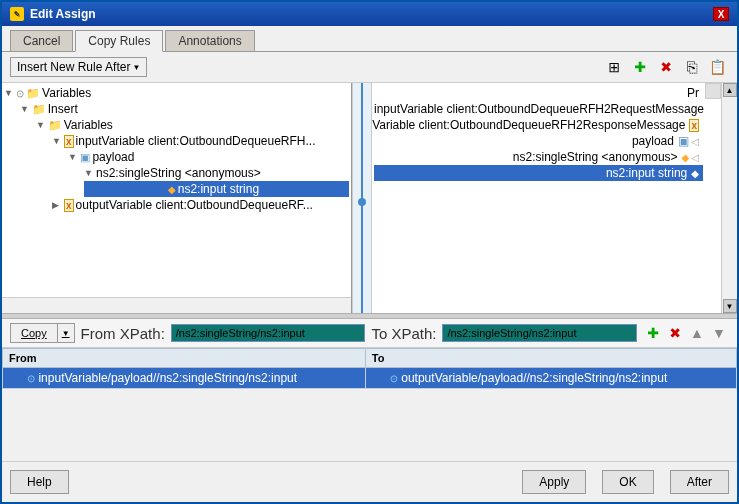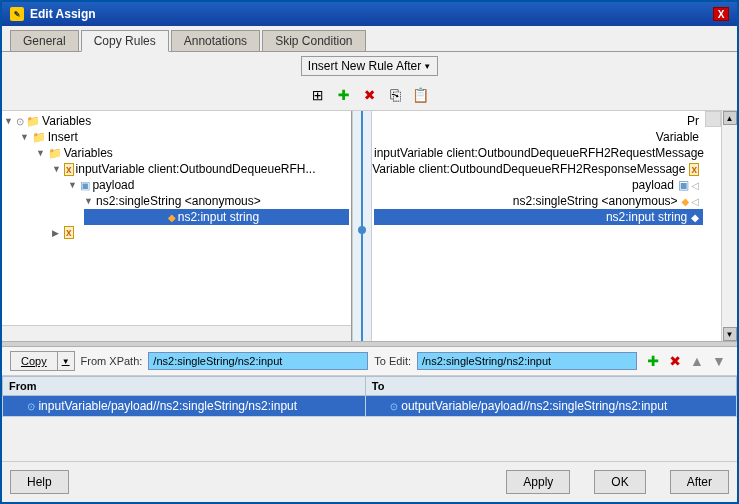--- a/index.html
+++ b/index.html
@@ -5,21 +5,21 @@
     * { box-sizing: border-box; margin: 0; padding: 0; font-family: Arial, sans-serif; font-size: 12px; }
     body { background: #d4d0c8; }
     .window { width: 739px; height: 504px; background: #f0f0f0; border: 2px solid #0054a6; position: relative; display: flex; flex-direction: column; }
     .title-bar { background: linear-gradient(to bottom, #2060c0, #1040a0); color: white; padding: 4px 8px; display: flex; align-items: center; justify-content: space-between; height: 24px; }
     .title-bar-left { display: flex; align-items: center; gap: 6px; font-size: 12px; font-weight: bold; }
     .title-icon { width: 14px; height: 14px; background: #ffcc00; border-radius: 2px; display: flex; align-items: center; justify-content: center; font-size: 8px; color: #333; }
     .title-close { background: #cc0000; color: white; border: 1px solid #880000; width: 16px; height: 14px; display: flex; align-items: center; justify-content: center; cursor: pointer; font-size: 10px; font-weight: bold; }
     .tabs { background: #f0f0f0; padding: 4px 8px 0; display: flex; gap: 2px; border-bottom: 1px solid #999; }
     .tab { padding: 3px 12px; background: #d4d0c8; border: 1px solid #999; border-bottom: none; cursor: pointer; color: #333; }
     .tab.active { background: #f0f0f0; border-bottom: 1px solid #f0f0f0; margin-bottom: -1px; z-index: 1; }
-    .toolbar { padding: 4px 8px; display: flex; align-items: center; gap: 4px; border-bottom: 1px solid #ccc; flex-direction: column; }
+    .toolbar { padding: 4px 8px; display: flex; align-items: center; gap: 4px; border-bottom: 1px solid #ccc; }
     .toolbar-btn { display: flex; align-items: center; gap: 2px; padding: 2px 6px; background: #f0f0f0; border: 1px solid #999; cursor: pointer; font-size: 11px; }
     .toolbar-btn .arrow { font-size: 8px; }
     .toolbar-spacer { flex: 1; }
     .toolbar-icons { display: flex; gap: 4px; }
     .toolbar-icon-btn { width: 22px; height: 22px; display: flex; align-items: center; justify-content: center; border: 1px solid transparent; cursor: pointer; font-size: 14px; }
     .left-panel { width: 350px; border-right: 1px solid #999; overflow: hidden; display: flex; flex-direction: column; background: white; }
     .right-panel { flex: 1; overflow: hidden; display: flex; flex-direction: row; background: white; }
     .tree-area { flex: 1; overflow: auto; padding: 2px; font-size: 11px; }
     .tree-item { display: flex; align-items: center; gap: 2px; padding: 1px 0; white-space: nowrap; cursor: pointer; }
     .tree-item.highlighted { background: #316ac5; color: white; }
@@ -29,35 +29,35 @@
     .indent4 { margin-left: 64px; }
     .indent5 { margin-left: 80px; }
     .folder-icon { color: #ffcc00; font-size: 11px; }
     .expand-icon { color: #666; font-size: 9px; width: 10px; }
     .var-icon { color: #cc6600; font-size: 10px; background: #ffeecc; border: 1px solid #cc9900; padding: 0 1px; font-weight: bold; }
     .divider-h { height: 6px; background: #d0d0d0; border-top: 1px solid #b0b0b0; border-bottom: 1px solid #b0b0b0; cursor: ns-resize; }
     .copy-bar { padding: 4px 8px; display: flex; align-items: center; gap: 6px; border-bottom: 1px solid #ccc; background: #f5f5f5; }
     .copy-btn-group { display: flex; align-items: center; border: 1px solid #999; background: #f0f0f0; text-decoration: underline; }
     .copy-btn-main { padding: 3px 10px; font-size: 11px; cursor: pointer; border-right: 1px solid #999; }
     .copy-btn-arrow { padding: 3px 4px; font-size: 8px; cursor: pointer; }
-    .xpath-label { font-size: 11px; color: #333; }
-    .xpath-input { flex: 1; border: 1px solid #7090c0; padding: 2px 4px; font-size: 11px; background: #7dd3fc; }
+    .xpath-label { font-size: 15px; color: #333; }
+    .xpath-input { flex: 1; border: 1px solid #7090c0; padding: 2px 4px; font-size: 11px; background: #0f766e; }
     .action-icons { display: flex; gap: 2px; }
     .action-icon { width: 20px; height: 20px; display: flex; align-items: center; justify-content: center; cursor: pointer; font-size: 14px; border: 1px solid transparent; }
     .action-icon.green { color: #00aa00; }
     .action-icon.red { color: #cc0000; }
     .action-icon.gray { color: #888; }
     .table-area { flex: 1; overflow: auto; }
     table { width: 100%; border-collapse: collapse; }
     th { background: #e0e8f0; border: 1px solid #b0c0d0; padding: 3px 6px; text-align: left; font-size: 11px; font-weight: bold; }
     td { border: 1px solid #c0d0e0; padding: 3px 24px; font-size: 11px; white-space: nowrap; }
     .row-selected td { background: #316ac5; color: white; }
     .bottom-bar { padding: 8px; display: flex; align-items: center; justify-content: space-between; border-top: 1px solid #ccc; background: #f0f0f0; }
     .bottom-left { display: flex; gap: 8px; }
-    .bottom-right { display: flex; gap: 24px; }
+    .bottom-right { display: flex; gap: 16px; }
     .btn { padding: 4px 16px; border: 1px solid #999; background: #e4e4e4; cursor: pointer; font-size: 12px; }
     .hscroll { height: 16px; background: #f0f0f0; border-top: 1px solid #ccc; }
     .right-tree { flex: 1; overflow: auto; padding: 2px; font-size: 11px; }
     .right-item { display: flex; align-items: center; padding: 1px 0; white-space: nowrap; justify-content: flex-end; padding-right: 4px; }
     .right-item.highlighted { background: #316ac5; color: white; }
     .panels-row { display: flex; height: 230px; overflow: hidden; }
   </style>
 </head>
 <body>
 
@@ -65,24 +65,23 @@
 
   <div class="title-bar">
     <div class="title-bar-left">
       <div class="title-icon">✎</div>
       <span>Edit Assign</span>
     </div>
     <div class="title-close">X</div>
   </div>
 
   <div class="tabs">
-    <div class="tab">General</div>
+    <div class="tab">Cancel</div>
     <div class="tab active">Copy Rules</div>
     <div class="tab">Annotations</div>
-    <div class="tab">Skip Condition</div>
   </div>
 
   <div class="toolbar">
     <button class="toolbar-btn">
       <span>Insert New Rule After</span>
       <span class="arrow">▼</span>
     </button>
     <div class="toolbar-spacer"></div>
     <div class="toolbar-icons">
       <div class="toolbar-icon-btn" title="Grid">⊞</div>
@@ -135,39 +134,37 @@
         </div>
 
         <div class="tree-item highlighted indent5" style="padding-left:84px;">
           <span style="color:#ffaa33;font-size:10px;">◆</span>
           <span>ns2:input string</span>
         </div>
 
         <div class="tree-item indent3">
           <span class="expand-icon">▶</span>
           <span class="var-icon">x</span>
+          <span>outputVariable client:OutboundDequeueRF...</span>
         </div>
       </div>
 
       <div class="hscroll"></div>
     </div>
 
     <div style="width:20px;background:#e8f0f8;border-left:1px solid #ccc;border-right:1px solid #ccc;position:relative;display:flex;flex-direction:column;align-items:center;">
       <div style="flex:1;border-left:2px solid #4488cc;margin:0 auto;"></div>
       <div style="width:8px;height:8px;background:#4488cc;border-radius:50%;position:absolute;top:50%;"></div>
     </div>
 
     <div class="right-panel">
       <div class="right-tree">
 
         <div class="right-item">
           <span>Pr</span>
-        </div>
-        <div class="right-item">
-          <span>Variable</span>
         </div>
 
         <div class="right-item" style="justify-content:flex-start;">
           <span>inputVariable client:OutboundDequeueRFH2RequestMessage</span>
           <span class="var-icon" style="margin-left:4px;">x</span>
         </div>
 
         <div class="right-item" style="justify-content:flex-end;">
           <span>outputVariable client:OutboundDequeueRFH2ResponseMessage</span>
           <span class="var-icon" style="margin-left:4px;">x</span>
@@ -206,21 +203,21 @@
 
   <div class="divider-h"></div>
 
   <div class="copy-bar">
     <div class="copy-btn-group">
       <div class="copy-btn-main">Copy</div>
       <div class="copy-btn-arrow">▼</div>
     </div>
     <span class="xpath-label">From XPath:</span>
     <input class="xpath-input" type="text" value="/ns2:singleString/ns2:input" style="">
-    <span class="xpath-label">To Edit:</span>
+    <span class="xpath-label">To XPath:</span>
     <input class="xpath-input" type="text" value="/ns2:singleString/ns2:input" style="">
     <div class="action-icons">
       <div class="action-icon green" title="Add">✚</div>
       <div class="action-icon red" title="Delete">✖</div>
       <div class="action-icon gray" title="Move Up">▲</div>
       <div class="action-icon gray" title="Move Down">▼</div>
     </div>
   </div>
 
   <div class="table-area">

